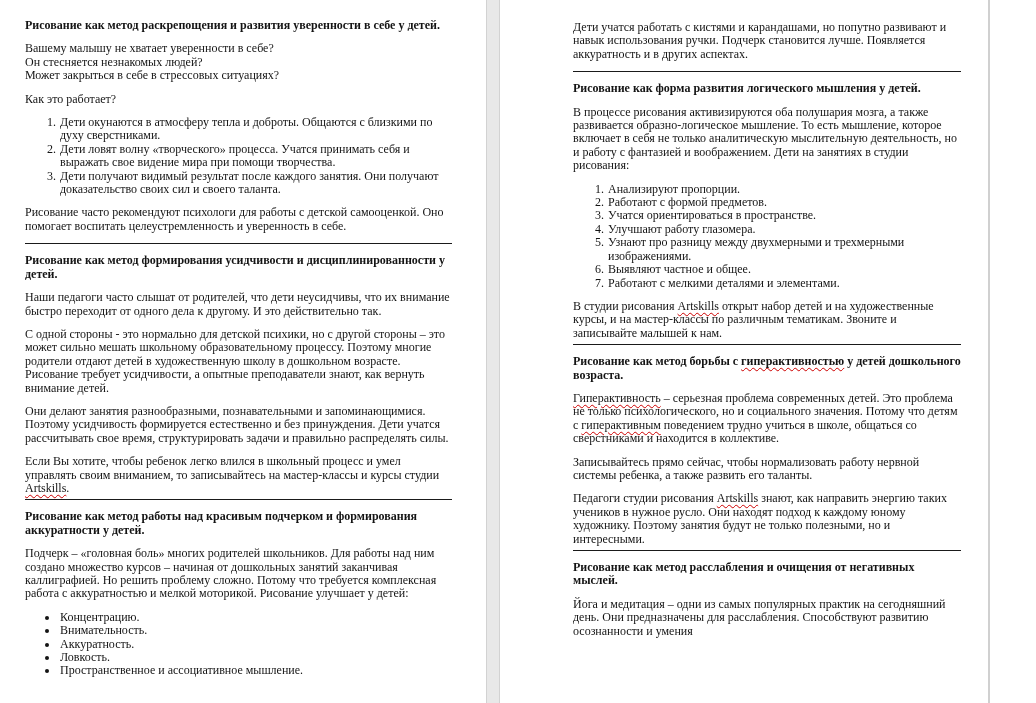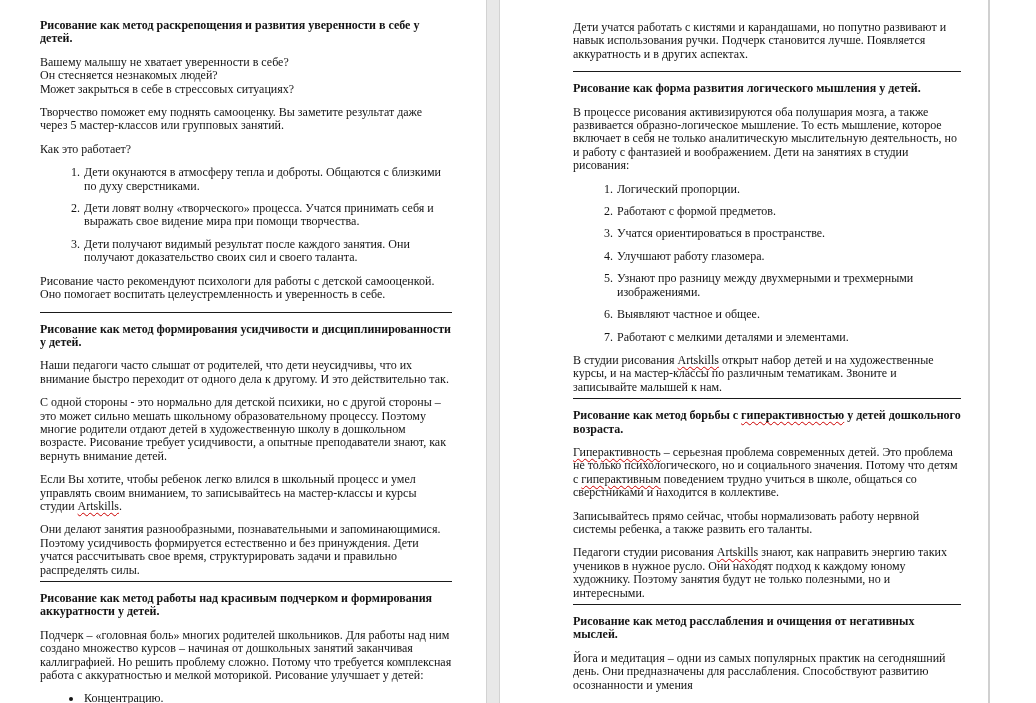--- a/index.html
+++ b/index.html
@@ -13,82 +13,81 @@
   }
   html,body{margin:0;padding:0;}
   body{
     width:1036px;height:703px;overflow:hidden;
     background:var(--page);
     font-family:"Liberation Serif", serif;
     font-size:12px;line-height:13.4px;color:var(--text);
   }
   .doc{display:flex;width:1036px;height:703px;}
   .page{background:var(--page);box-sizing:border-box;overflow:hidden;}
-  .page-left{width:486px;padding:19px 34px 0 40px;}
+  .page-left{width:486px;padding:19px 34px 0 25px;}
   .page-gap{width:14px;background:var(--gap);border-left:1px solid var(--gapb);border-right:1px solid var(--gapb);box-sizing:border-box;}
   .page-right{width:488px;padding:21px 27px 0 73px;}
   .right-gutter{flex:1;position:relative;background:var(--page);}
   .scroll-line{position:absolute;left:0;top:0;bottom:0;width:2px;background:var(--scroll);}
 
   p,h2,ol,ul{margin:0 0 10px 0;padding:0;}
   h2{font-size:12px;line-height:13.4px;font-weight:bold;}
   ol,ul{padding-left:34px;}
-  li{margin:9px;padding-left:1px;}
+  li{margin:0;padding-left:1px;}
   ul{list-style-type:disc;}
   .rule{height:0;border-top:1px solid var(--rule);margin:0 0 10px 0;}
   .rule.spaced{margin-top:4px;}
   .rule.tight{margin-top:-6px;}
   .sp{
     text-decoration-line:underline;
     text-decoration-style:wavy;
     text-decoration-color:var(--squiggle);
     text-decoration-thickness:1px;
     text-underline-offset:2px;
   }
 </style>
 </head>
 <body>
 
 <div class="doc">
   <section class="page page-left" id="page-left">
       <h2>Рисование как метод раскрепощения и развития уверенности в себе у детей.</h2>
       <p>Вашему малышу не хватает уверенности в себе?<br>Он стесняется незнакомых людей?<br>Может закрыться в себе в стрессовых ситуациях?</p>
-      <p>Творчество поможет ему поднять самооценку. Вы заметите результат даже через 5 мастер-классов или групповых занятий.</p>
       <p>Как это работает?</p>
       <ol>
         <li>Дети окунаются в атмосферу тепла и доброты. Общаются с близкими по духу сверстниками.</li>
         <li>Дети ловят волну «творческого» процесса. Учатся принимать себя и выражать свое видение мира при помощи творчества.</li>
         <li>Дети получают видимый результат после каждого занятия. Они получают доказательство своих сил и своего таланта.</li>
       </ol>
       <p>Рисование часто рекомендуют психологи для работы с детской самооценкой. Оно помогает воспитать целеустремленность и уверенность в себе.</p>
       <div class="rule spaced"></div>
       <h2>Рисование как метод формирования усидчивости и дисциплинированности у детей.</h2>
       <p>Наши педагоги часто слышат от родителей, что дети неусидчивы, что их внимание быстро переходит от одного дела к другому. И это действительно так.</p>
       <p>С одной стороны - это нормально для детской психики, но с другой стороны – это может сильно мешать школьному образовательному процессу. Поэтому многие родители отдают детей в художественную школу в дошкольном возрасте. Рисование требует усидчивости, а опытные преподаватели знают, как вернуть внимание детей.</p>
+      <p>Они делают занятия разнообразными, познавательными и запоминающимися. Поэтому усидчивость формируется естественно и без принуждения. Дети учатся рассчитывать свое время, структурировать задачи и правильно распределять силы.</p>
       <p>Если Вы хотите, чтобы ребенок легко влился в школьный процесс и умел управлять своим вниманием, то записывайтесь на мастер-классы и курсы студии <span class="sp">Artskills</span>.</p>
-      <p>Они делают занятия разнообразными, познавательными и запоминающимися. Поэтому усидчивость формируется естественно и без принуждения. Дети учатся рассчитывать свое время, структурировать задачи и правильно распределять силы.</p>
       <div class="rule tight"></div>
       <h2>Рисование как метод работы над красивым подчерком и формирования аккуратности у детей.</h2>
       <p>Подчерк – «головная боль» многих родителей школьников. Для работы над ним создано множество курсов – начиная от дошкольных занятий заканчивая каллиграфией. Но решить проблему сложно. Потому что требуется комплексная работа с аккуратностью и мелкой моторикой. Рисование улучшает у детей:</p>
       <ul>
         <li>Концентрацию.</li>
         <li>Внимательность.</li>
         <li>Аккуратность.</li>
         <li>Ловкость.</li>
         <li>Пространственное и ассоциативное мышление.</li>
       </ul>
     </section>
   <div class="page-gap"></div>
   <section class="page page-right" id="page-right">
       <p>Дети учатся работать с кистями и карандашами, но попутно развивают и навык использования ручки. Подчерк становится лучше. Появляется аккуратность и в других аспектах.</p>
       <div class="rule spaced"></div>
       <h2>Рисование как форма развития логического мышления у детей.</h2>
       <p>В процессе рисования активизируются оба полушария мозга, а также развивается образно-логическое мышление. То есть мышление, которое включает в себя не только аналитическую мыслительную деятельность, но и работу с фантазией и воображением. Дети на занятиях в студии рисования:</p>
       <ol>
-        <li>Логический пропорции.</li>
+        <li>Анализируют пропорции.</li>
         <li>Работают с формой предметов.</li>
         <li>Учатся ориентироваться в пространстве.</li>
         <li>Улучшают работу глазомера.</li>
         <li>Узнают про разницу между двухмерными и трехмерными изображениями.</li>
         <li>Выявляют частное и общее.</li>
         <li>Работают с мелкими деталями и элементами.</li>
       </ol>
       <p>В студии рисования <span class="sp">Artskills</span> открыт набор детей и на художественные курсы, и на мастер-классы по различным тематикам. Звоните и записывайте малышей к нам.</p>
       <div class="rule tight"></div>
       <h2>Рисование как метод борьбы с <span class="sp">гиперактивностью</span> у детей дошкольного возраста.</h2>

